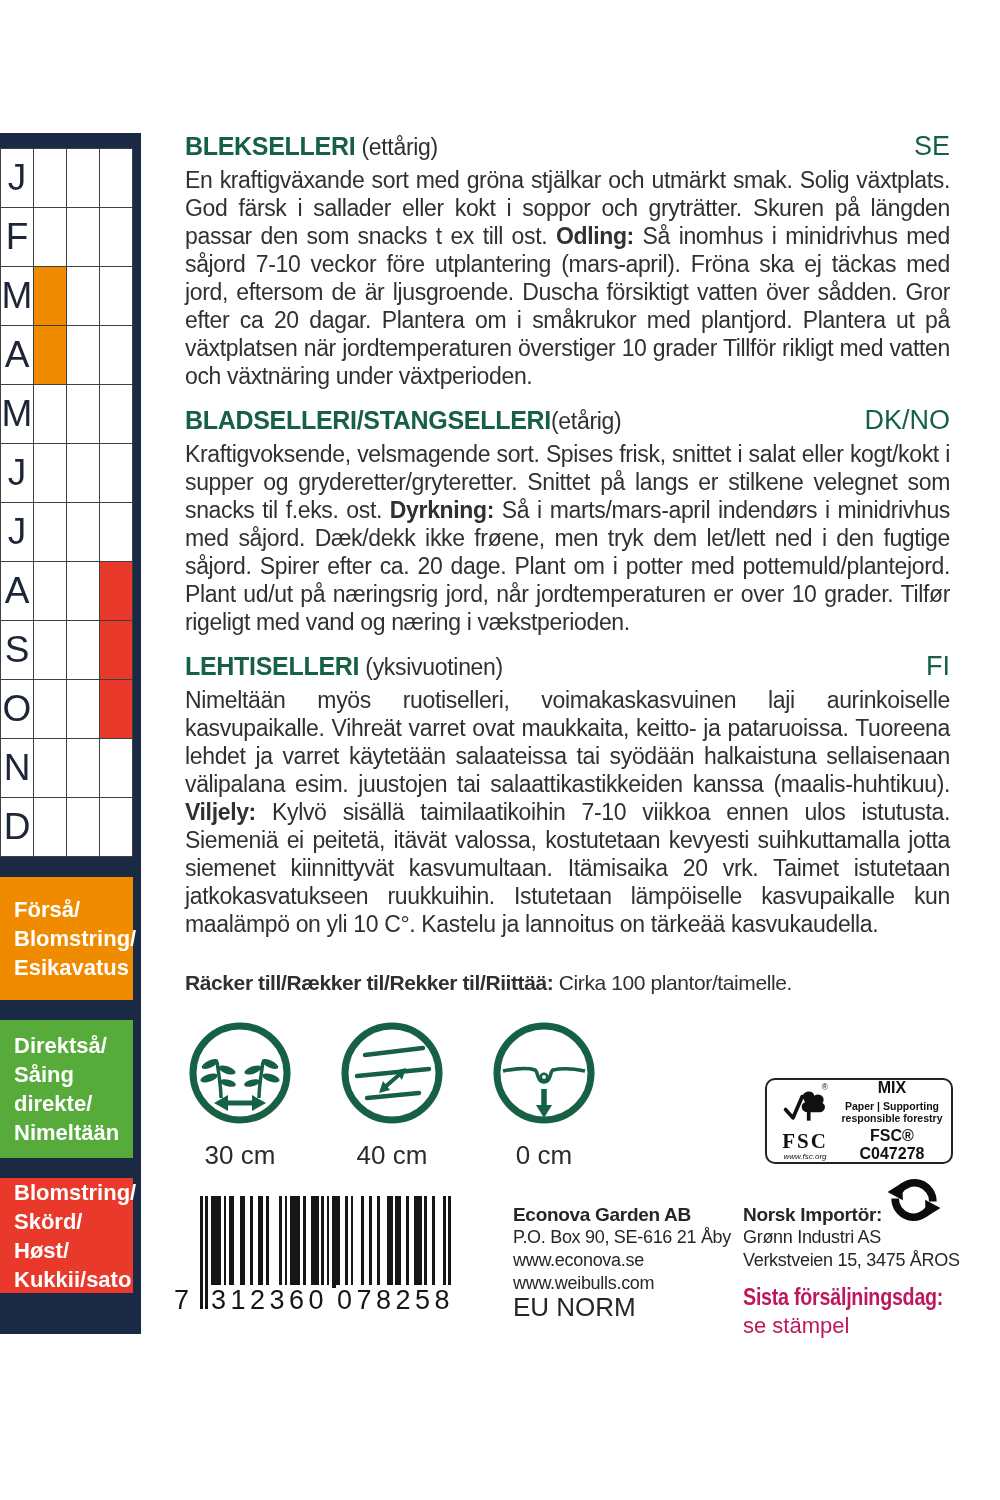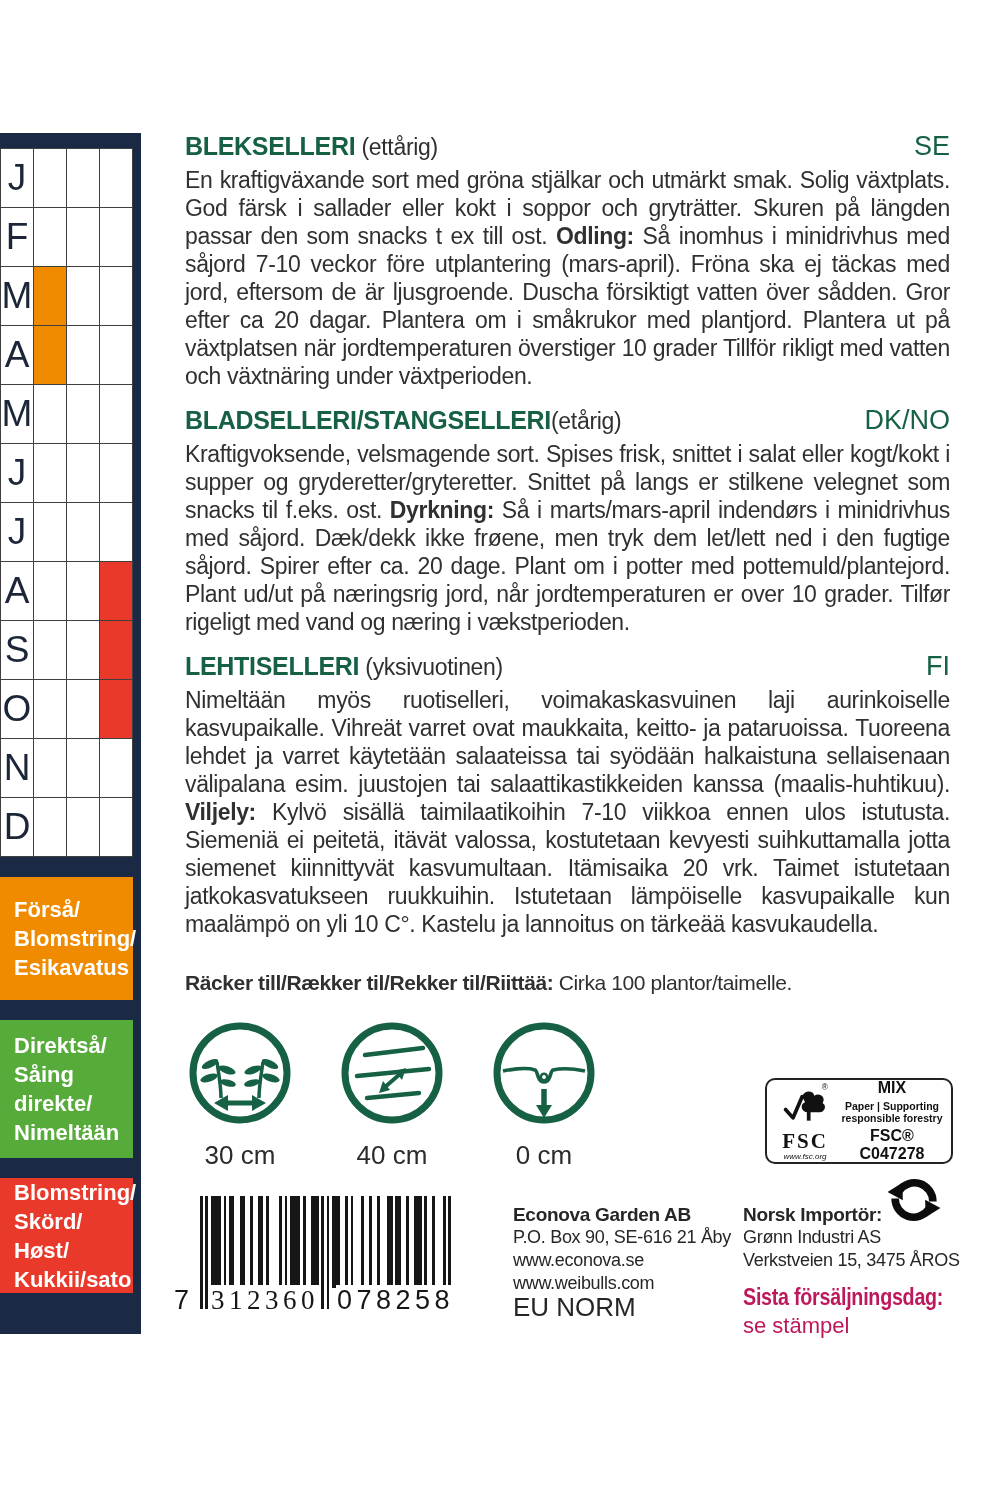--- a/index.html
+++ b/index.html
@@ -56,21 +56,21 @@
   .fsc-license{font-size:16px;font-weight:bold;}
 
   
   .barcode{position:absolute;left:170px;top:1196px;width:315px;height:120px;}
   .bars{position:absolute;left:30px;top:0;display:flex;align-items:flex-start;}
   .bm{width:2.65px;height:92px;}
   .bm.k{background:#161616;}
   .bm.tall{height:113px;}
   .bc-first{position:absolute;left:4px;bottom:0;font-size:27px;color:#161616;}
   .bc-group{position:absolute;bottom:0;font-size:27px;letter-spacing:4.5px;color:#161616;background:#fff;padding:0 1px;}
-  .bc-g1{left:40px;font-family:Liberation Serif, serif;}
+  .bc-g1{left:40px;}
   .bc-g2{left:166px;}
 
   
   .pub{position:absolute;left:513px;top:1203px;font-size:18px;line-height:23px;letter-spacing:-0.3px;color:#262626;}
   .pub-name{font-weight:bold;font-size:19px;}
   .eu-norm{position:absolute;left:513px;top:1292px;font-size:26px;color:#262626;}
   .imp{position:absolute;left:743px;top:1203px;font-size:18px;line-height:23px;letter-spacing:-0.3px;color:#262626;}
   .imp-title{font-weight:bold;font-size:19px;}
   .expiry{position:absolute;left:743px;top:1283px;color:#be185d;}
   .expiry-title{font-size:24px;font-weight:bold;letter-spacing:-0.3px;transform:scaleX(0.82);transform-origin:left;white-space:nowrap;}

